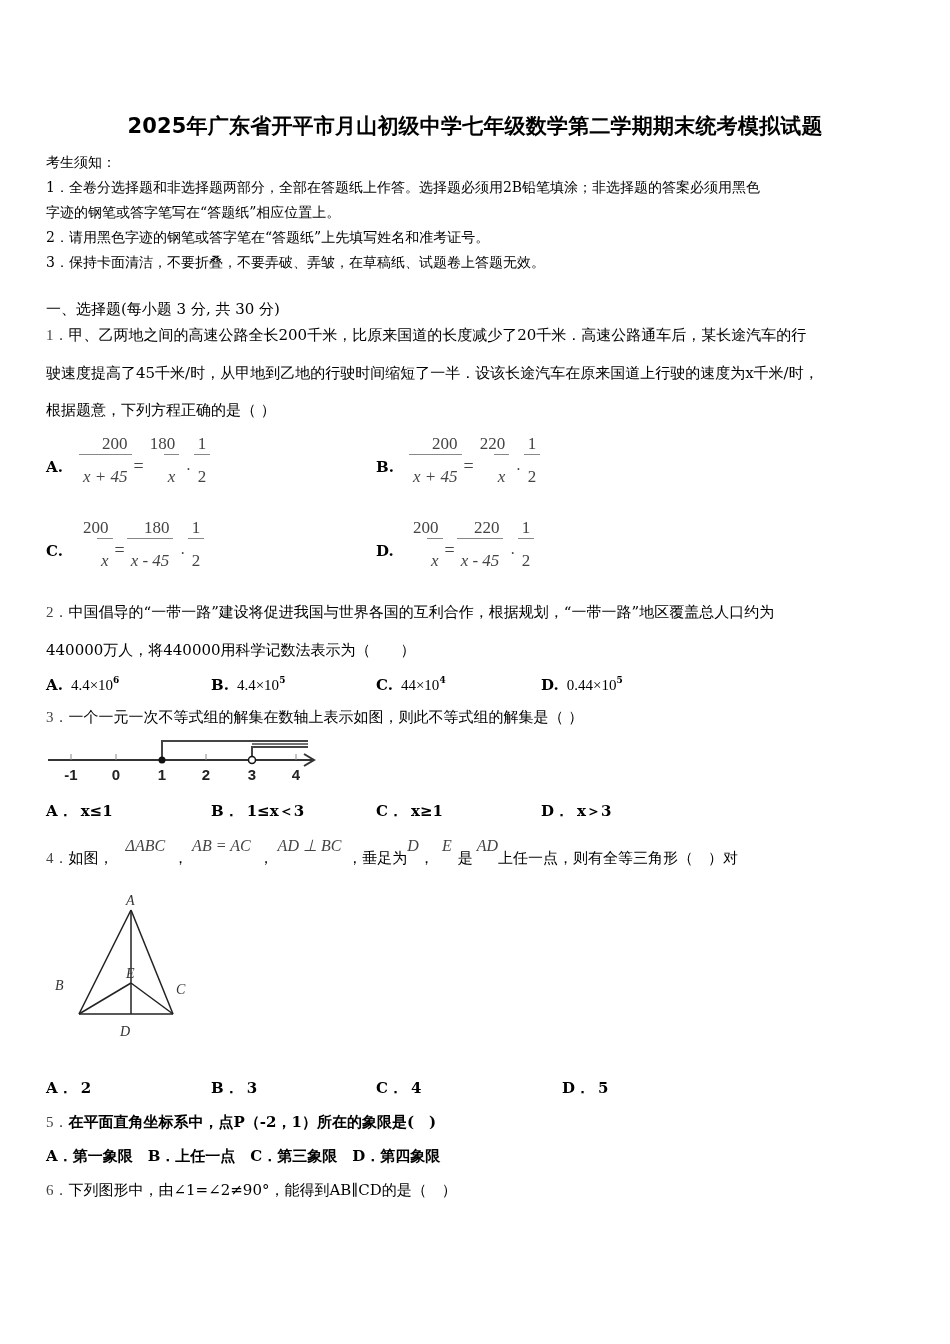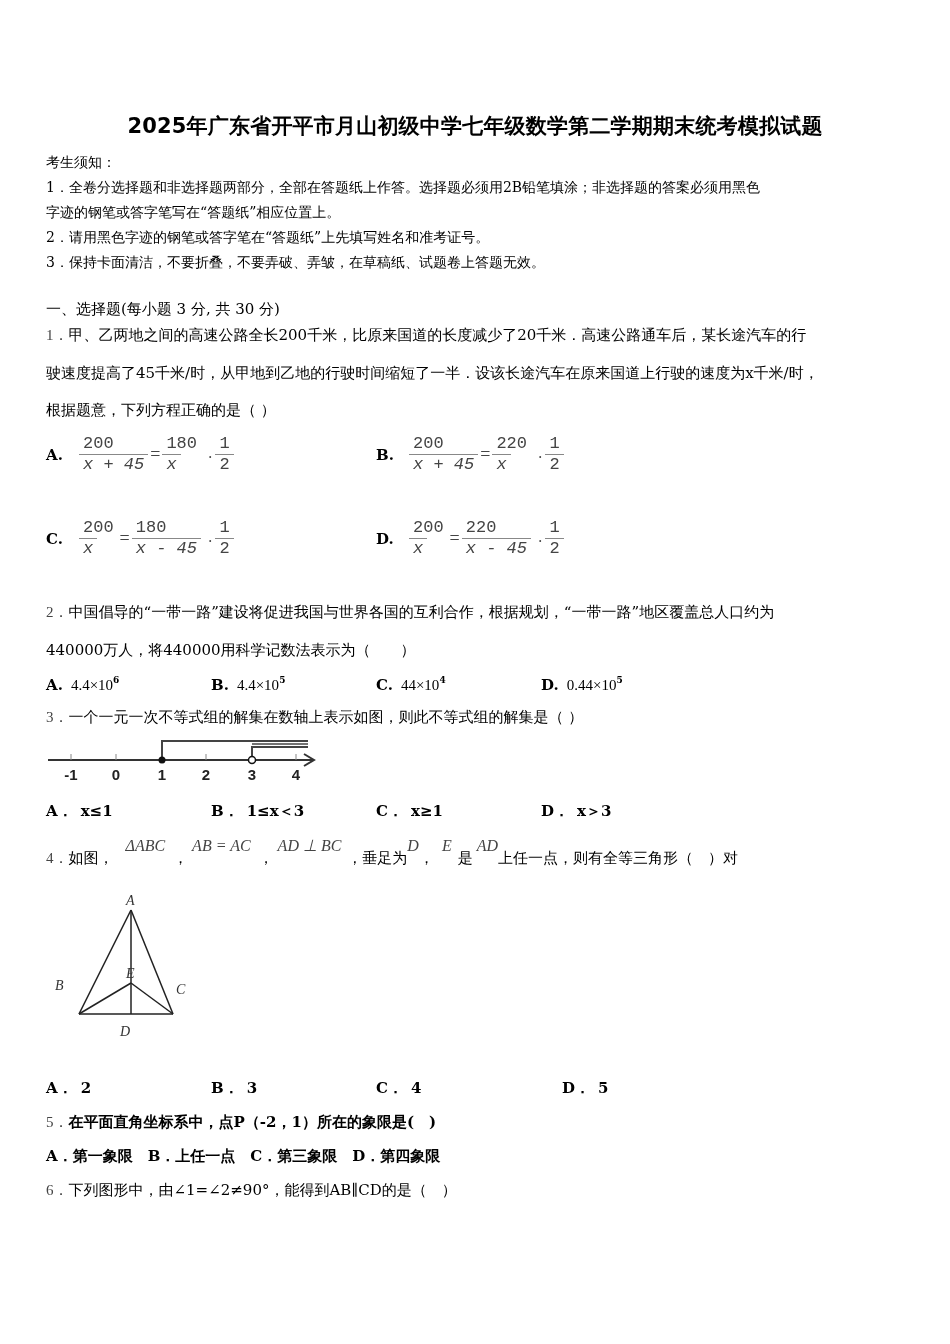--- a/index.html
+++ b/index.html
@@ -18,24 +18,24 @@
   .q { font-size: 15px; }
   .qn { font-family: "Liberation Serif", serif; color: #444; }
   .opt { font-size: 15px; font-weight: bold; }
   .opt .val { font-weight: bold; margin-left: 8px; }
   .opt2 .val { font-weight: normal; font-family: "Liberation Serif", serif; }
   sup { font-size: 9px; vertical-align: 7px; }
 
   
   .frac-row { position: absolute; display: flex; align-items: center; }
   .opt-letter { font-weight: bold; font-size: 15px; width: 32px; }
-  .frac { display: inline-flex; flex-direction: column; align-items: flex-start;
-          font-family: Liberation Mono, monospace; font-size: 17px; color: #444; margin: 0 1px; }
+  .frac { display: inline-flex; flex-direction: column; align-items: flex-end;
+          font-family: Liberation Serif, serif; font-size: 17px; color: #444; margin: 0 1px; }
   .frac .num { padding: 0 4px; line-height: 20px; }
-  .frac .den { padding: 0 4px; line-height: 20px; border-top: 1px solid #888; font-style: normal; }
+  .frac .den { padding: 12px 4px; line-height: 20px; border-top: 1px solid #888; font-style: normal; }
   .frac .den i { font-style: italic; }
   .eq { font-family: "Liberation Serif", serif; font-size: 18px; color: #444; margin: 0 1px; }
   .dot { font-size: 14px; color: #444; margin: 0 2px 0 6px; position: relative; top: 2px; }
 
   .math-it { font-family: "Liberation Serif", serif; font-style: italic; color: #444; font-size: 16px; }
   .sup-math { position: relative; top: -12px; }
 </style>
 </head>
 <body>
 

